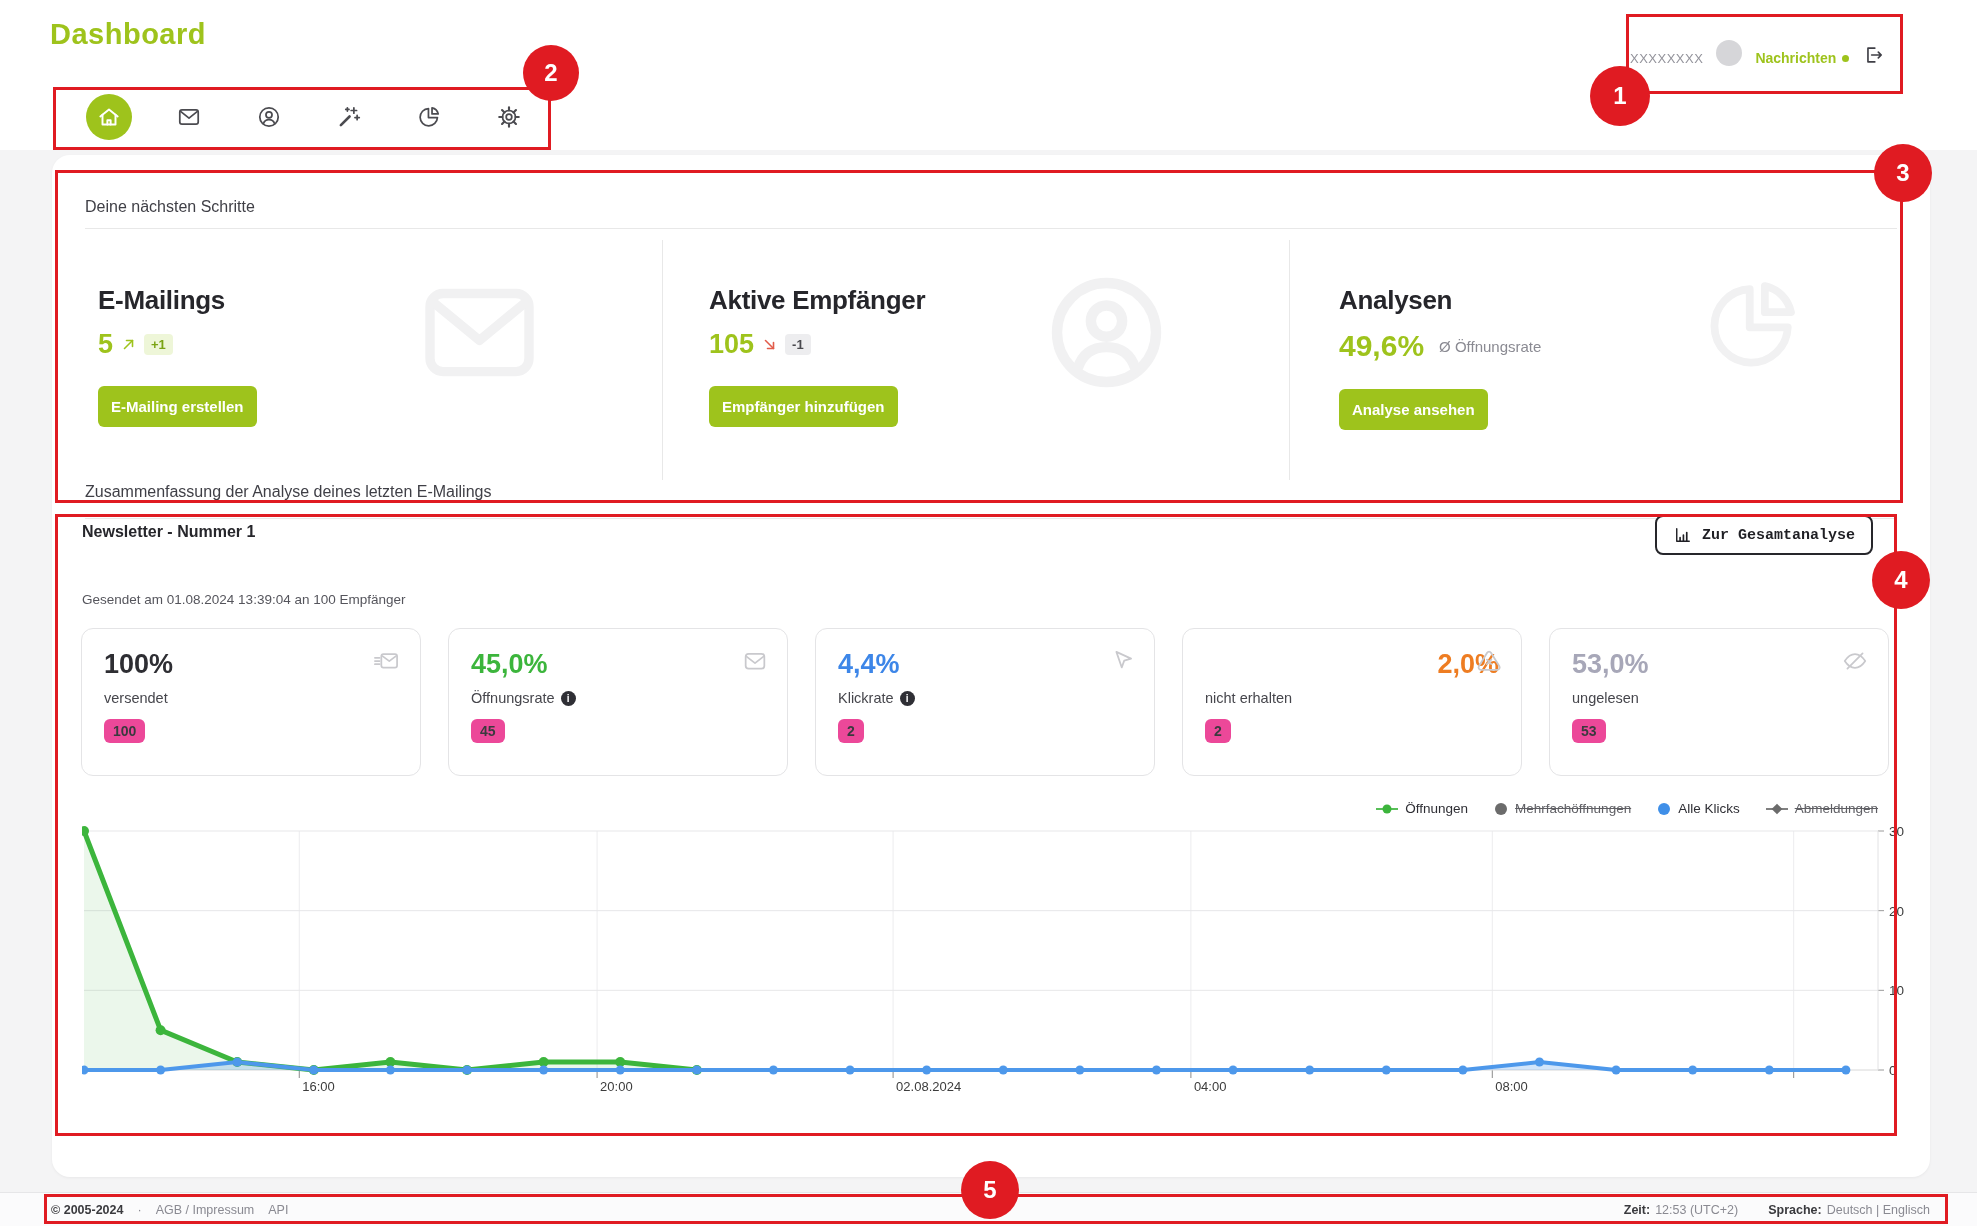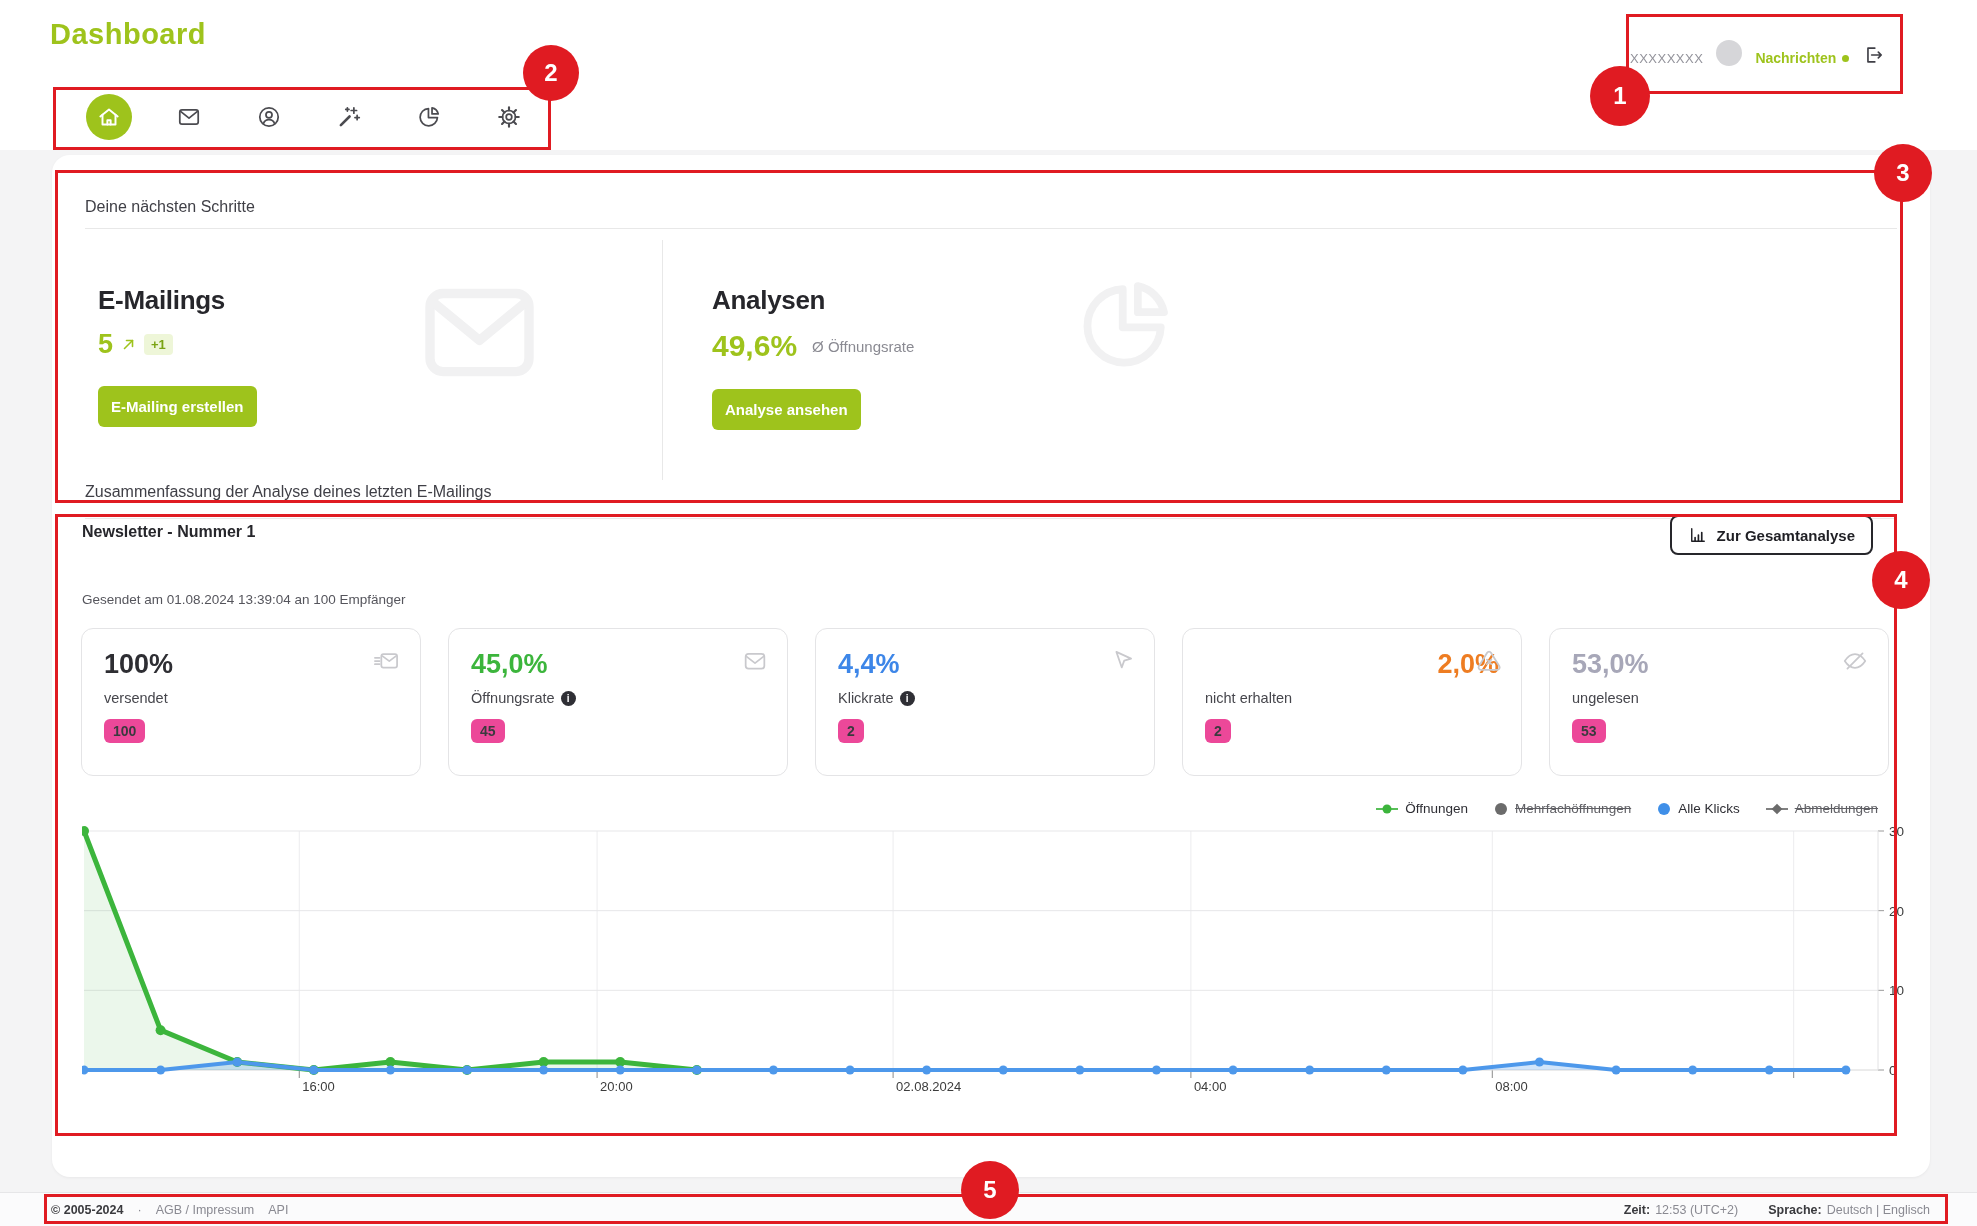--- a/index.html
+++ b/index.html
@@ -37,21 +37,21 @@
   .chip.up { background:#eef6d8; color:#7aa313; }
   .chip.down { background:#ededef; color:#4a4a4f; }
   .valsuffix { font-size:15px; color:#8a8a92; font-weight:400; margin-left:6px; }
   .green-btn { display:inline-block; margin-top:26px; background:#9ec31c; color:#fff; font-weight:700; font-size:15px; border:none; border-radius:6px; padding:12px 13px; cursor:pointer; font-family:inherit; }
   .watermark { position:absolute; top:30px; right:120px; }
   .col3 .watermark { right:90px; }
 
   
   .nl-title { position:absolute; left:30px; top:368px; font-size:16px; font-weight:800; color:#26262b; }
   .nl-sent { position:absolute; left:30px; top:437px; font-size:13.5px; color:#55555c; }
-  .overview-btn { position:absolute; right:57px; top:360px; display:flex; align-items:center; gap:9px; background:#fff; border:2px solid #26262b; border-radius:8px; padding:8px 16px; font-size:15px; font-weight:700; color:#1f1f24; cursor:pointer; font-family:Liberation Sans, sans-serif;justify-content:space-between; }
+  .overview-btn { position:absolute; right:57px; top:360px; display:flex; align-items:center; gap:9px; background:#fff; border:2px solid #26262b; border-radius:8px; padding:8px 16px; font-size:15px; font-weight:700; color:#1f1f24; cursor:pointer; font-family:Liberation Mono, monospace;justify-content:space-between; }
 
   .stats-row { position:absolute; left:29px; top:473px; display:flex; gap:27px; }
   .stat-card { position:relative; width:340px; height:148px; border:1px solid #e4e4e6; border-radius:12px; padding:20px 22px; background:#fff; }
   .stat-pct { font-size:27px; font-weight:700; }
   .stat-label { margin-top:10px; font-size:14.5px; color:#46464c; display:flex; align-items:center; gap:6px; }
   .info-i { display:inline-flex; width:15px; height:15px; border-radius:50%; background:#2f2f35; color:#fff; font-size:10px; font-weight:700; align-items:center; justify-content:center; font-style:normal; cursor:pointer; }
   .stat-chip { display:inline-block; margin-top:13px; background:#ec4899; color:#3a3a3e; font-size:14px; font-weight:600; padding:4px 9px; border-radius:6px; }
   .stat-icon { position:absolute; top:18px; right:18px; }
 
   .legend { position:absolute; right:52px; top:646px; display:flex; gap:26px; }
@@ -158,20 +158,39 @@
           <span class="bigval">5</span>
           <svg width="13" height="13" viewBox="0 0 13 13" fill="none" stroke="#9ec31c" stroke-width="1.6" stroke-linecap="round" stroke-linejoin="round">
               <path d="M2.5 10.5 10.5 2.5"></path>
               <path d="M4.5 2.5h6v6"></path>
             </svg>
           <span class="chip up">+1</span>
         </div>
         <button class="green-btn">E-Mailing erstellen</button>
       </div>
 
+      <div class="col col2">
+        <span class="watermark">
+          <svg width="125" height="125" viewBox="0 0 24 24" fill="none" stroke="#f1f1f2" stroke-width="2" stroke-linecap="round" stroke-linejoin="round">
+              <circle cx="12" cy="12" r="9.5"></circle>
+              <circle cx="12" cy="9.8" r="3"></circle>
+              <path d="M6.5 18.8c1-3 3.2-4 5.5-4s4.5 1 5.5 4"></path>
+            </svg>
+        </span>
+        <h3>Aktive Empfänger</h3>
+        <div class="valuerow">
+          <span class="bigval">105</span>
+          <svg width="13" height="13" viewBox="0 0 13 13" fill="none" stroke="#e25c4a" stroke-width="1.6" stroke-linecap="round" stroke-linejoin="round">
+              <path d="m2.5 2.5 8 8"></path>
+              <path d="M10.5 4.5v6h-6"></path>
+            </svg>
+          <span class="chip down">-1</span>
+        </div>
+        <button class="green-btn">Empfänger hinzufügen</button>
+      </div>
 
       <div class="col col3">
         <span class="watermark">
           <svg width="110" height="110" viewBox="0 0 24 24" fill="none" stroke="#f1f1f2" stroke-width="1.7" stroke-linecap="round" stroke-linejoin="round">
               <path d="M11.5 4.2A8 8 0 1 0 19.8 12.5H11.5Z"></path>
               <path d="M14.8 3.5a7.3 7.3 0 0 1 5.7 5.7h-5.7Z"></path>
             </svg>
         </span>
         <h3>Analysen</h3>
         <div class="valuerow">

